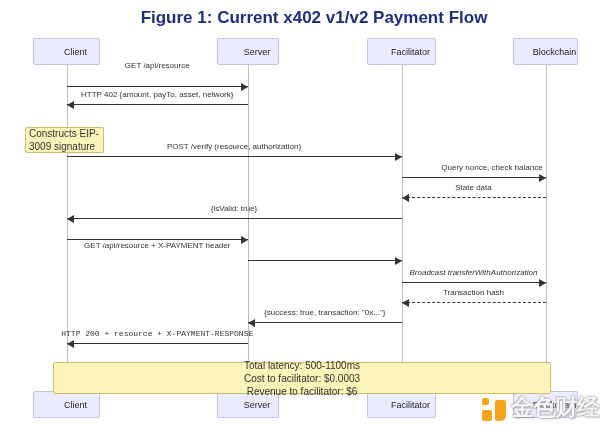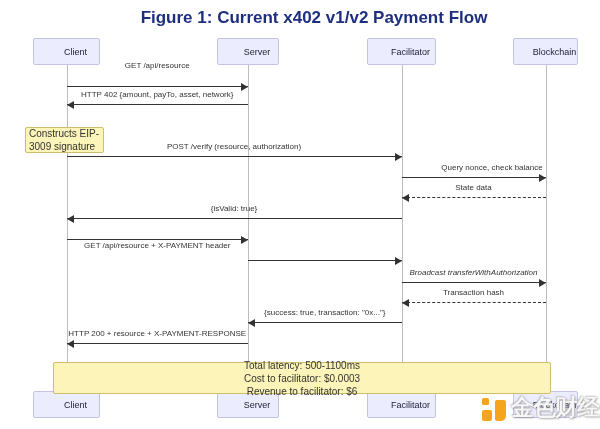--- a/index.html
+++ b/index.html
@@ -114,16 +114,16 @@
     <div class="arrowhead right" style="top: 257px; left: 394.5px;"></div>
     <div class="msg-label" style="left: 473.5px; top: 269px; font-style: italic;">Broadcast transferWithAuthorization</div>
     <div class="msg-line" style="left: 401.5px; top: 282px; width: 144px;"></div>
     <div class="arrowhead right" style="top: 279px; left: 538.5px;"></div>
     <div class="msg-label" style="left: 473.5px; top: 289px;">Transaction hash</div>
     <div class="msg-line dashed" style="left: 401.5px; top: 302px; width: 144px;"></div>
     <div class="arrowhead left" style="top: 299px; left: 401.5px;"></div>
     <div class="msg-label" style="left: 324.75px; top: 309px;">{success: true, transaction: "0x..."}</div>
     <div class="msg-line" style="left: 248px; top: 322px; width: 153.5px;"></div>
     <div class="arrowhead left" style="top: 319px; left: 248px;"></div>
-    <div class="msg-label" style="left: 157.25px; top: 330px;">HTTP 200 + resource + X-PAYMENT-RESPONSE</div>
+    <div class="msg-label" style="left: 157.25px; top: 330px; font-family: Liberation Mono, monospace;">HTTP 200 + resource + X-PAYMENT-RESPONSE</div>
     <div class="msg-line" style="left: 66.5px; top: 343px; width: 181.5px;"></div>
     <div class="arrowhead left" style="top: 340px; left: 66.5px;"></div>
   </div>
 
 </body></html>

